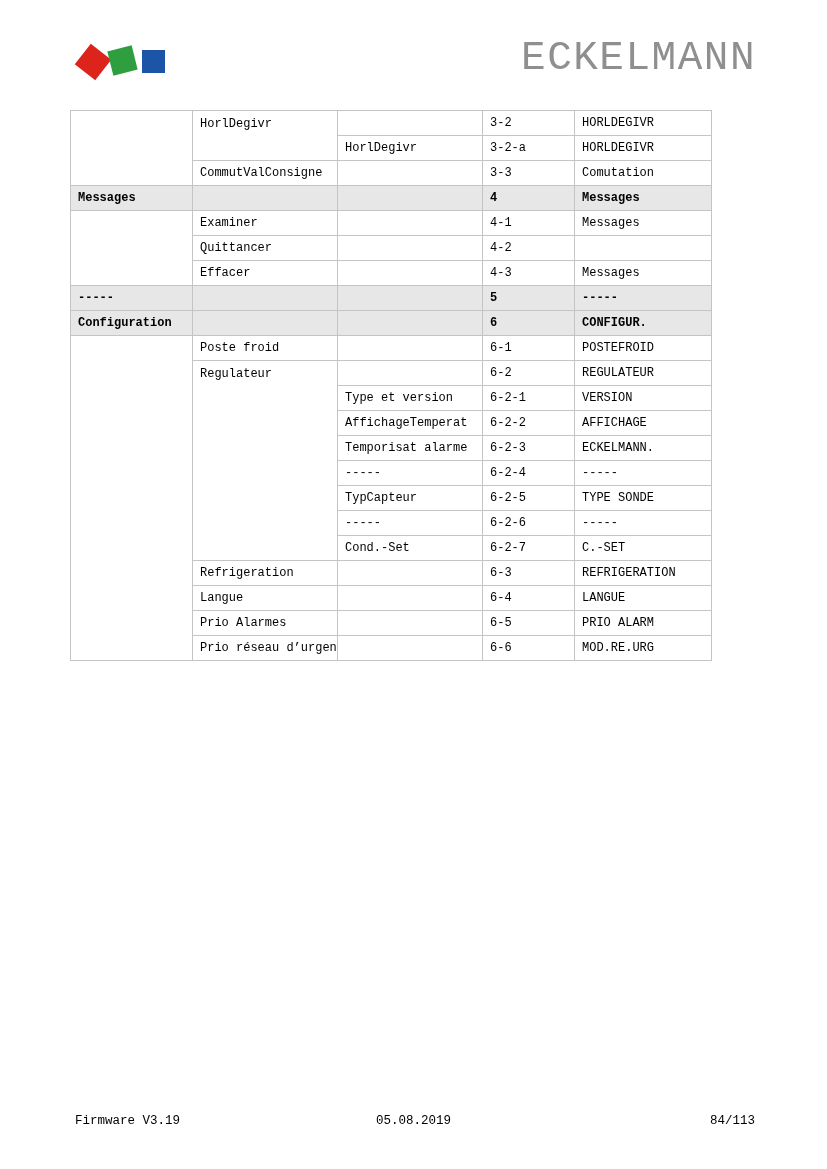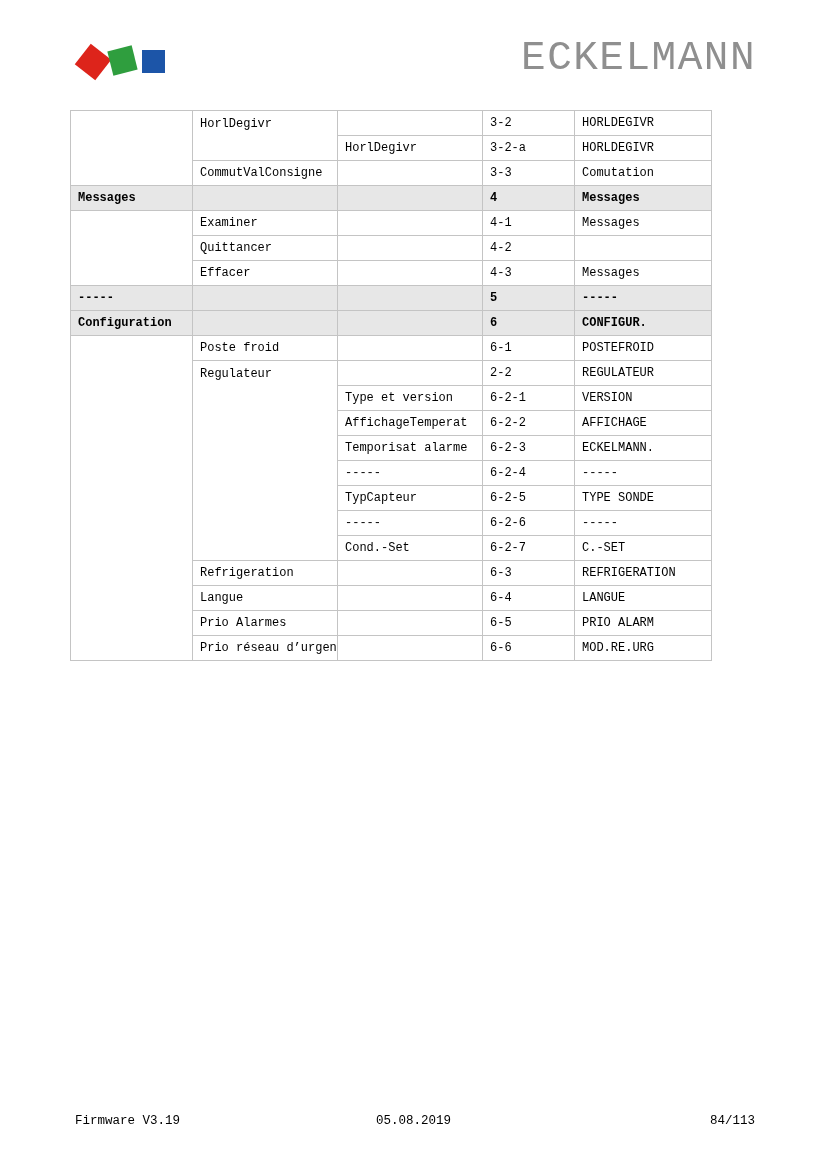--- a/index.html
+++ b/index.html
@@ -132,21 +132,21 @@
         <tr>
           <td rowspan="13"></td>
           <td>Poste froid</td>
           <td></td>
           <td>6-1</td>
           <td>POSTEFROID</td>
         </tr>
         <tr>
           <td rowspan="8">Regulateur</td>
           <td></td>
-          <td>2-2</td>
+          <td>6-2</td>
           <td>REGULATEUR</td>
         </tr>
         <tr>
           <td>Type et version</td>
           <td>6-2-1</td>
           <td>VERSION</td>
         </tr>
         <tr>
           <td>AffichageTemperat</td>
           <td>6-2-2</td>

